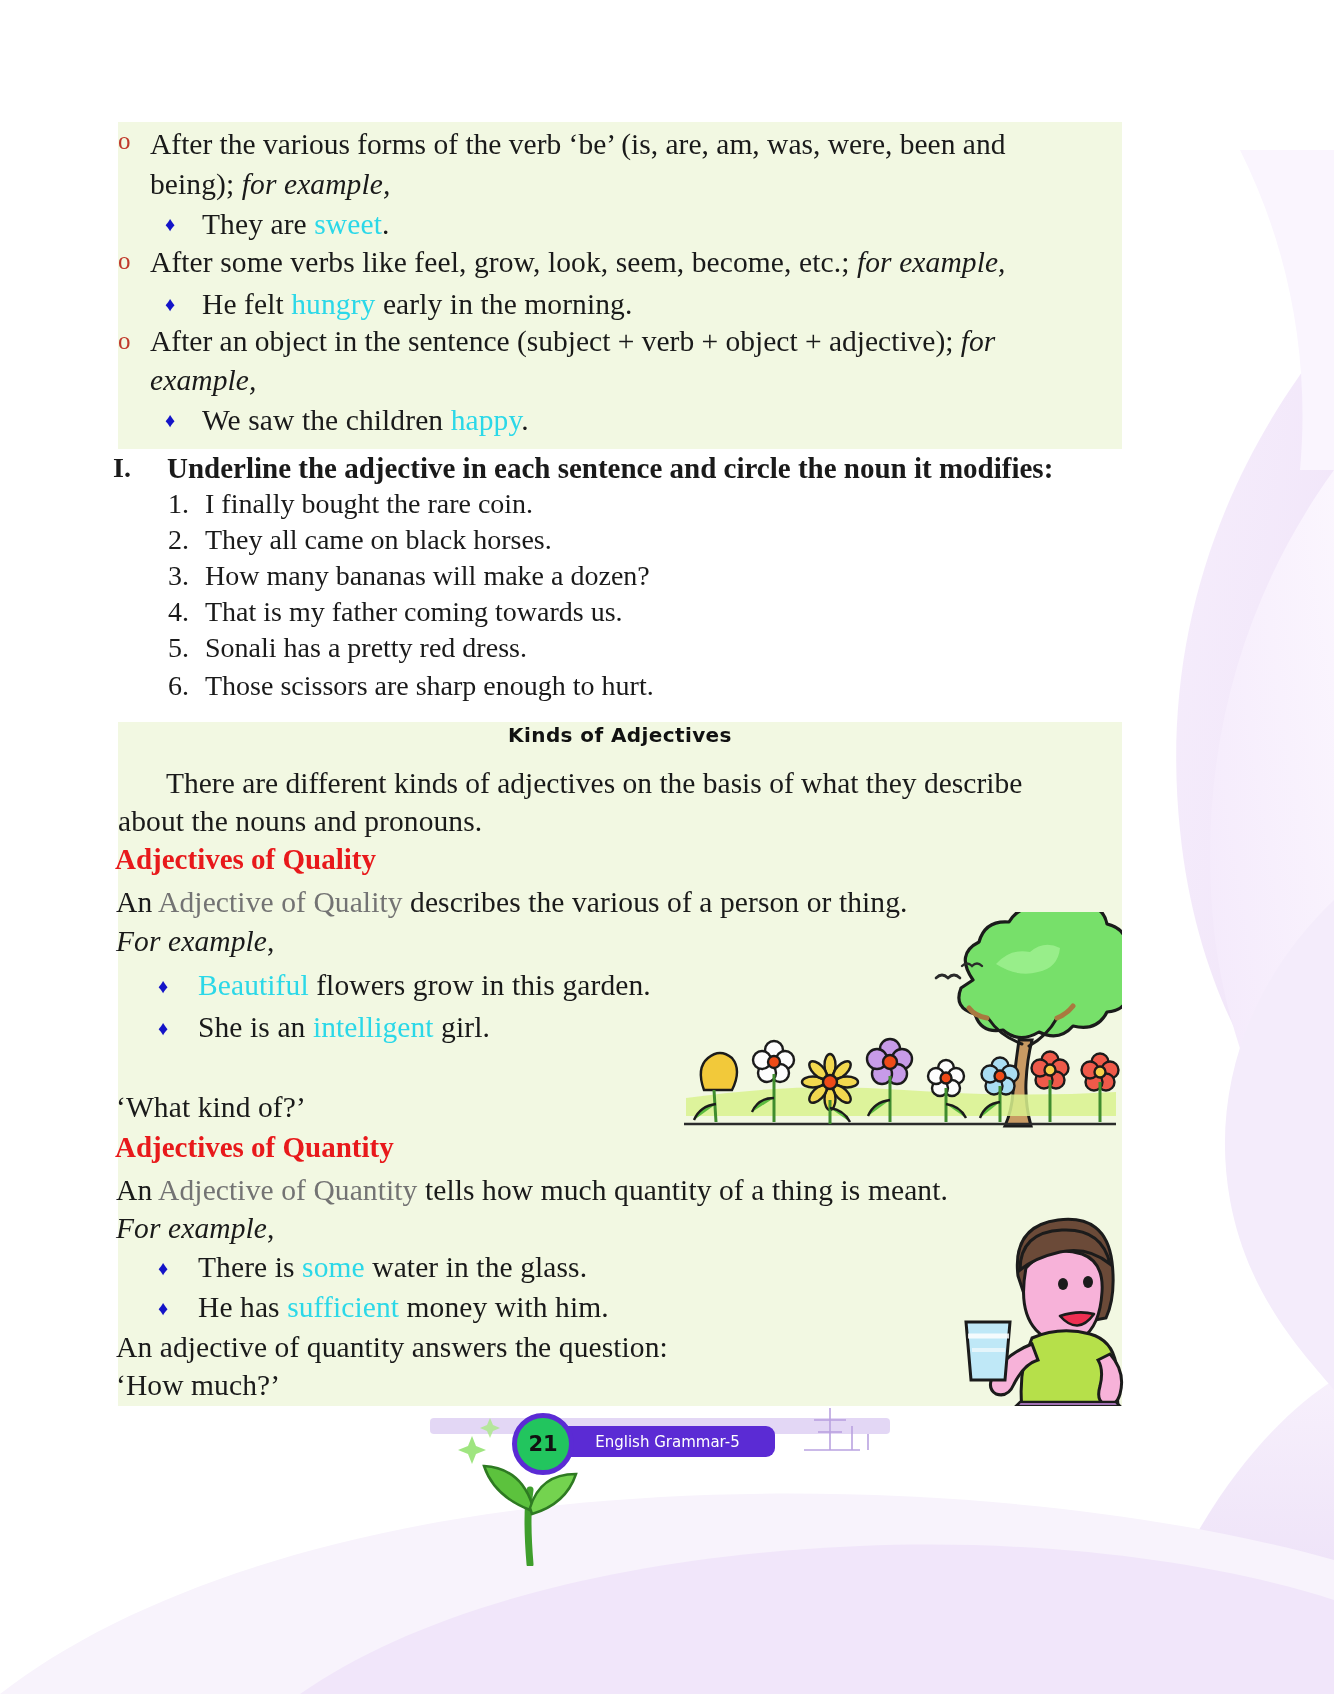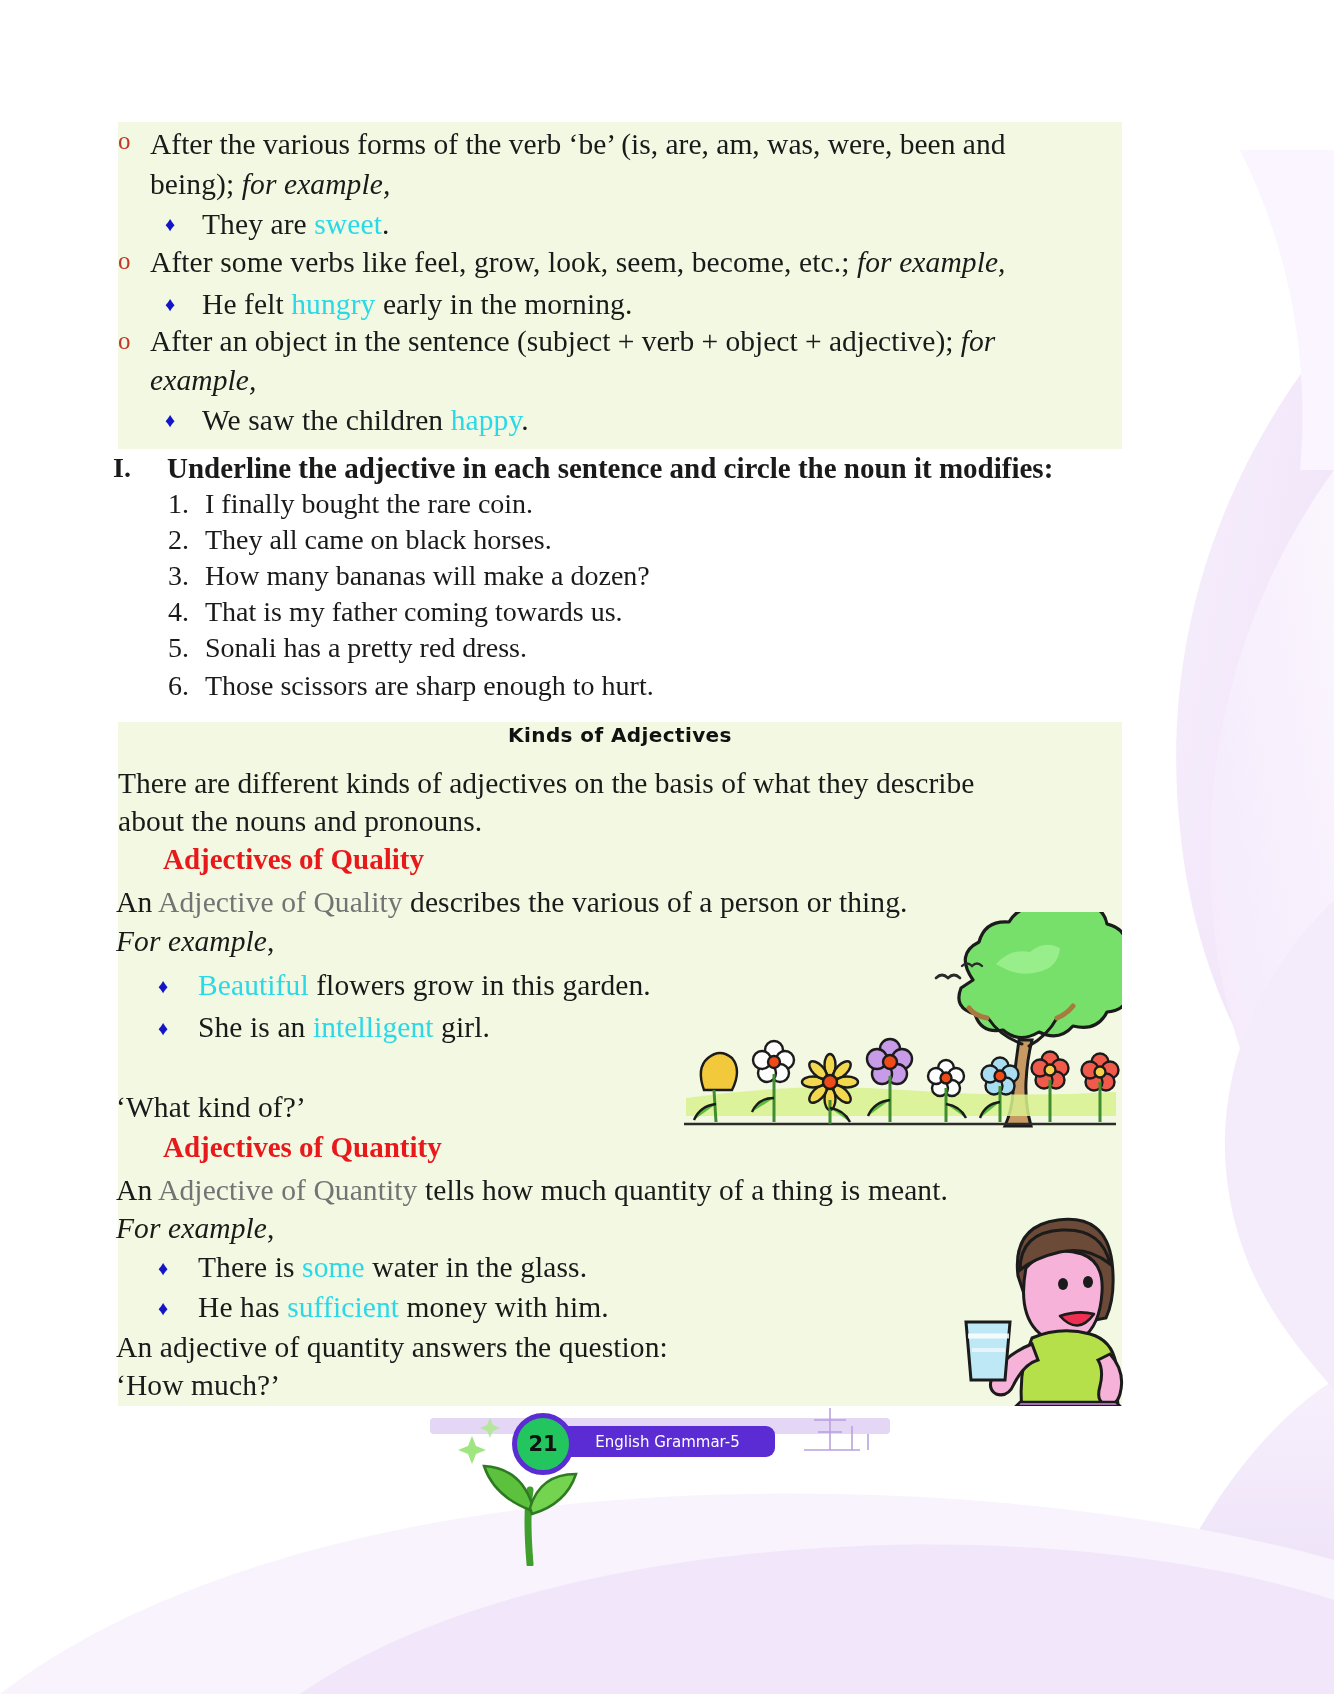--- a/index.html
+++ b/index.html
@@ -36,21 +36,21 @@
   }
   .diamond{
     color:#1414c8;font-size:20px;line-height:1;
   }
 
   .body-line{font-size:29.5px;letter-spacing:0.1px;color:#1a1a1a;white-space:nowrap;}
   .just-line{font-size:29.5px;color:#1a1a1a;white-space:nowrap;}
   .ital{font-style:italic;}
   .cyan{color:#2bd8e8;}
   .magenta{color:#737373;}
-  .redhead{color:#e8191b;font-weight:bold;font-size:29px;margin-left:48px;}
+  .redhead{color:#e8191b;font-weight:bold;font-size:29px;}
   .boldq{font-weight:bold;font-size:29px;}
 
   
   .kinds{
     position:absolute;left:118px;top:723px;width:1004px;
     text-align:center;font-family:"DejaVu Sans", sans-serif;
     font-weight:bold;font-size:20px;color:#111;letter-spacing:0.4px;
   }
 
   
@@ -312,21 +312,21 @@
   <div class="row serif num" style="left:205px;top:596px;">That is my father coming towards us.</div>
 
   <div class="row serif num" style="left:168px;top:632px;">5.</div>
   <div class="row serif num" style="left:205px;top:632px;">Sonali has a pretty red dress.</div>
 
   <div class="row serif num" style="left:168px;top:670px;">6.</div>
   <div class="row serif num" style="left:205px;top:670px;">Those scissors are sharp enough to hurt.</div>
 
   <div class="kinds">Kinds of Adjectives</div>
 
-  <div class="row serif" style="left:118px;top:767px;width:1004px;font-size:29.5px;text-align:justify;">There are different kinds of adjectives on the basis of what they describe</div>
+  <div class="row serif" style="left:118px;top:767px;width:1004px;font-size:29.5px;text-align:justify;padding-left:48px;">There are different kinds of adjectives on the basis of what they describe</div>
   <div class="row serif body-line" style="left:118px;top:805px;">about the nouns and pronouns.</div>
 
   <div class="row serif redhead" style="left:115px;top:843px;">Adjectives of Quality</div>
 
   <div class="row serif body-line" style="left:116px;top:886px;">
     <span>An </span><span class="magenta">Adjective of Quality</span><span> describes the various of a person or thing.</span>
   </div>
   <div class="row serif body-line" style="left:116px;top:925px;">
     <span class="ital">For example</span><span>,</span>
   </div>

